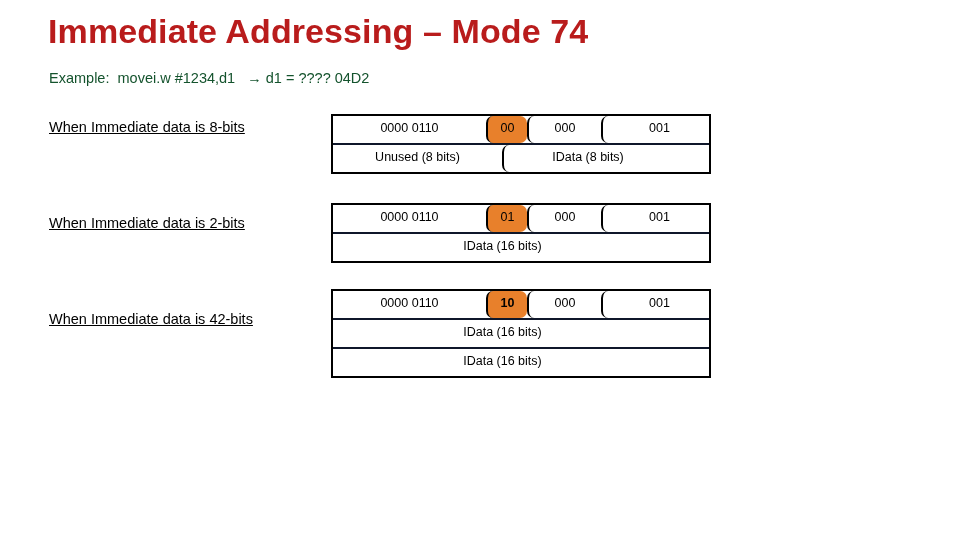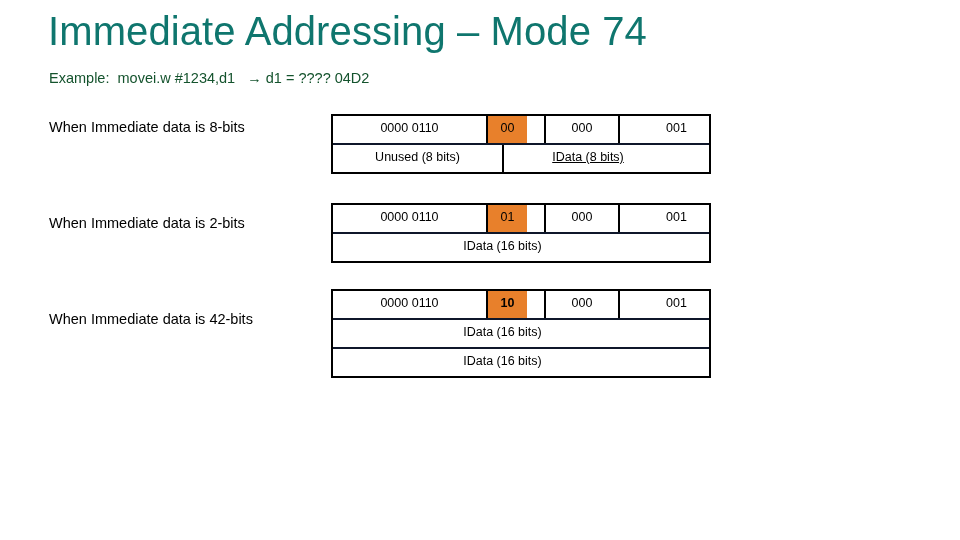--- a/index.html
+++ b/index.html
@@ -20,25 +20,25 @@
     position: absolute;
     left: 0; top: 0;
     width: 960px;
     height: 540px;
   }
 
   .title {
     position: absolute;
     left: 48px;
     top: 14px;
-    font-size: 40px;
-    font-weight: 400;
+    font-size: 34px;
+    font-weight: 700;
     letter-spacing: 0.1px;
     line-height: 34px;
-    color: #0f766e;
+    color: #b91c1c;
     white-space: nowrap;
   }
 
   .example-line {
     position: absolute;
     left: 49px;
     top: 68px;
     font-size: 14.5px;
     font-weight: 400;
     line-height: 20px;
@@ -47,20 +47,21 @@
   }
 
   .row-label {
     position: absolute;
     left: 49px;
     font-size: 14.5px;
     font-weight: 400;
     line-height: 20px;
     white-space: nowrap;
     color: #000000;
+    text-decoration: underline;
   }
   .row-label.l1 { top: 117px; }
   .row-label.l2 { top: 213px; }
   .row-label.l3 { top: 309px; }
 
   
   .bit-table {
     position: absolute;
     left: 331px;
     width: 380px;
@@ -87,35 +88,36 @@
     line-height: 25px;
     font-size: 12.5px;
     text-align: center;
     color: #000000;
     background: #ffffff;
     overflow: hidden;
     white-space: nowrap;
   }
   .cell + .cell {
     border-left: 2px solid #000000;
+    border-radius: 7px;
   }
 
   
   .c-op     { width: 153px; }
   .c-mode   { width: 41px; }
-  .c-reg    { width: 74px; margin-left: 17px; }
+  .c-reg    { width: 74px; }
   .c-ea     { width: 71px; padding-left: 44px; }
 
   .cell.orange {
     background: #E8802B;
   }
 
   
   .c-half-a { width: 169px; }
-  .c-half-b { width: 170px; text-decoration: underline; }
+  .c-half-b { width: 170px; }
 
   .c-full   { width: 339px; }
 </style>
 </head>
 <body>
 
 <div class="slide">
 
   <div class="title">Immediate Addressing – Mode 74</div>
 

